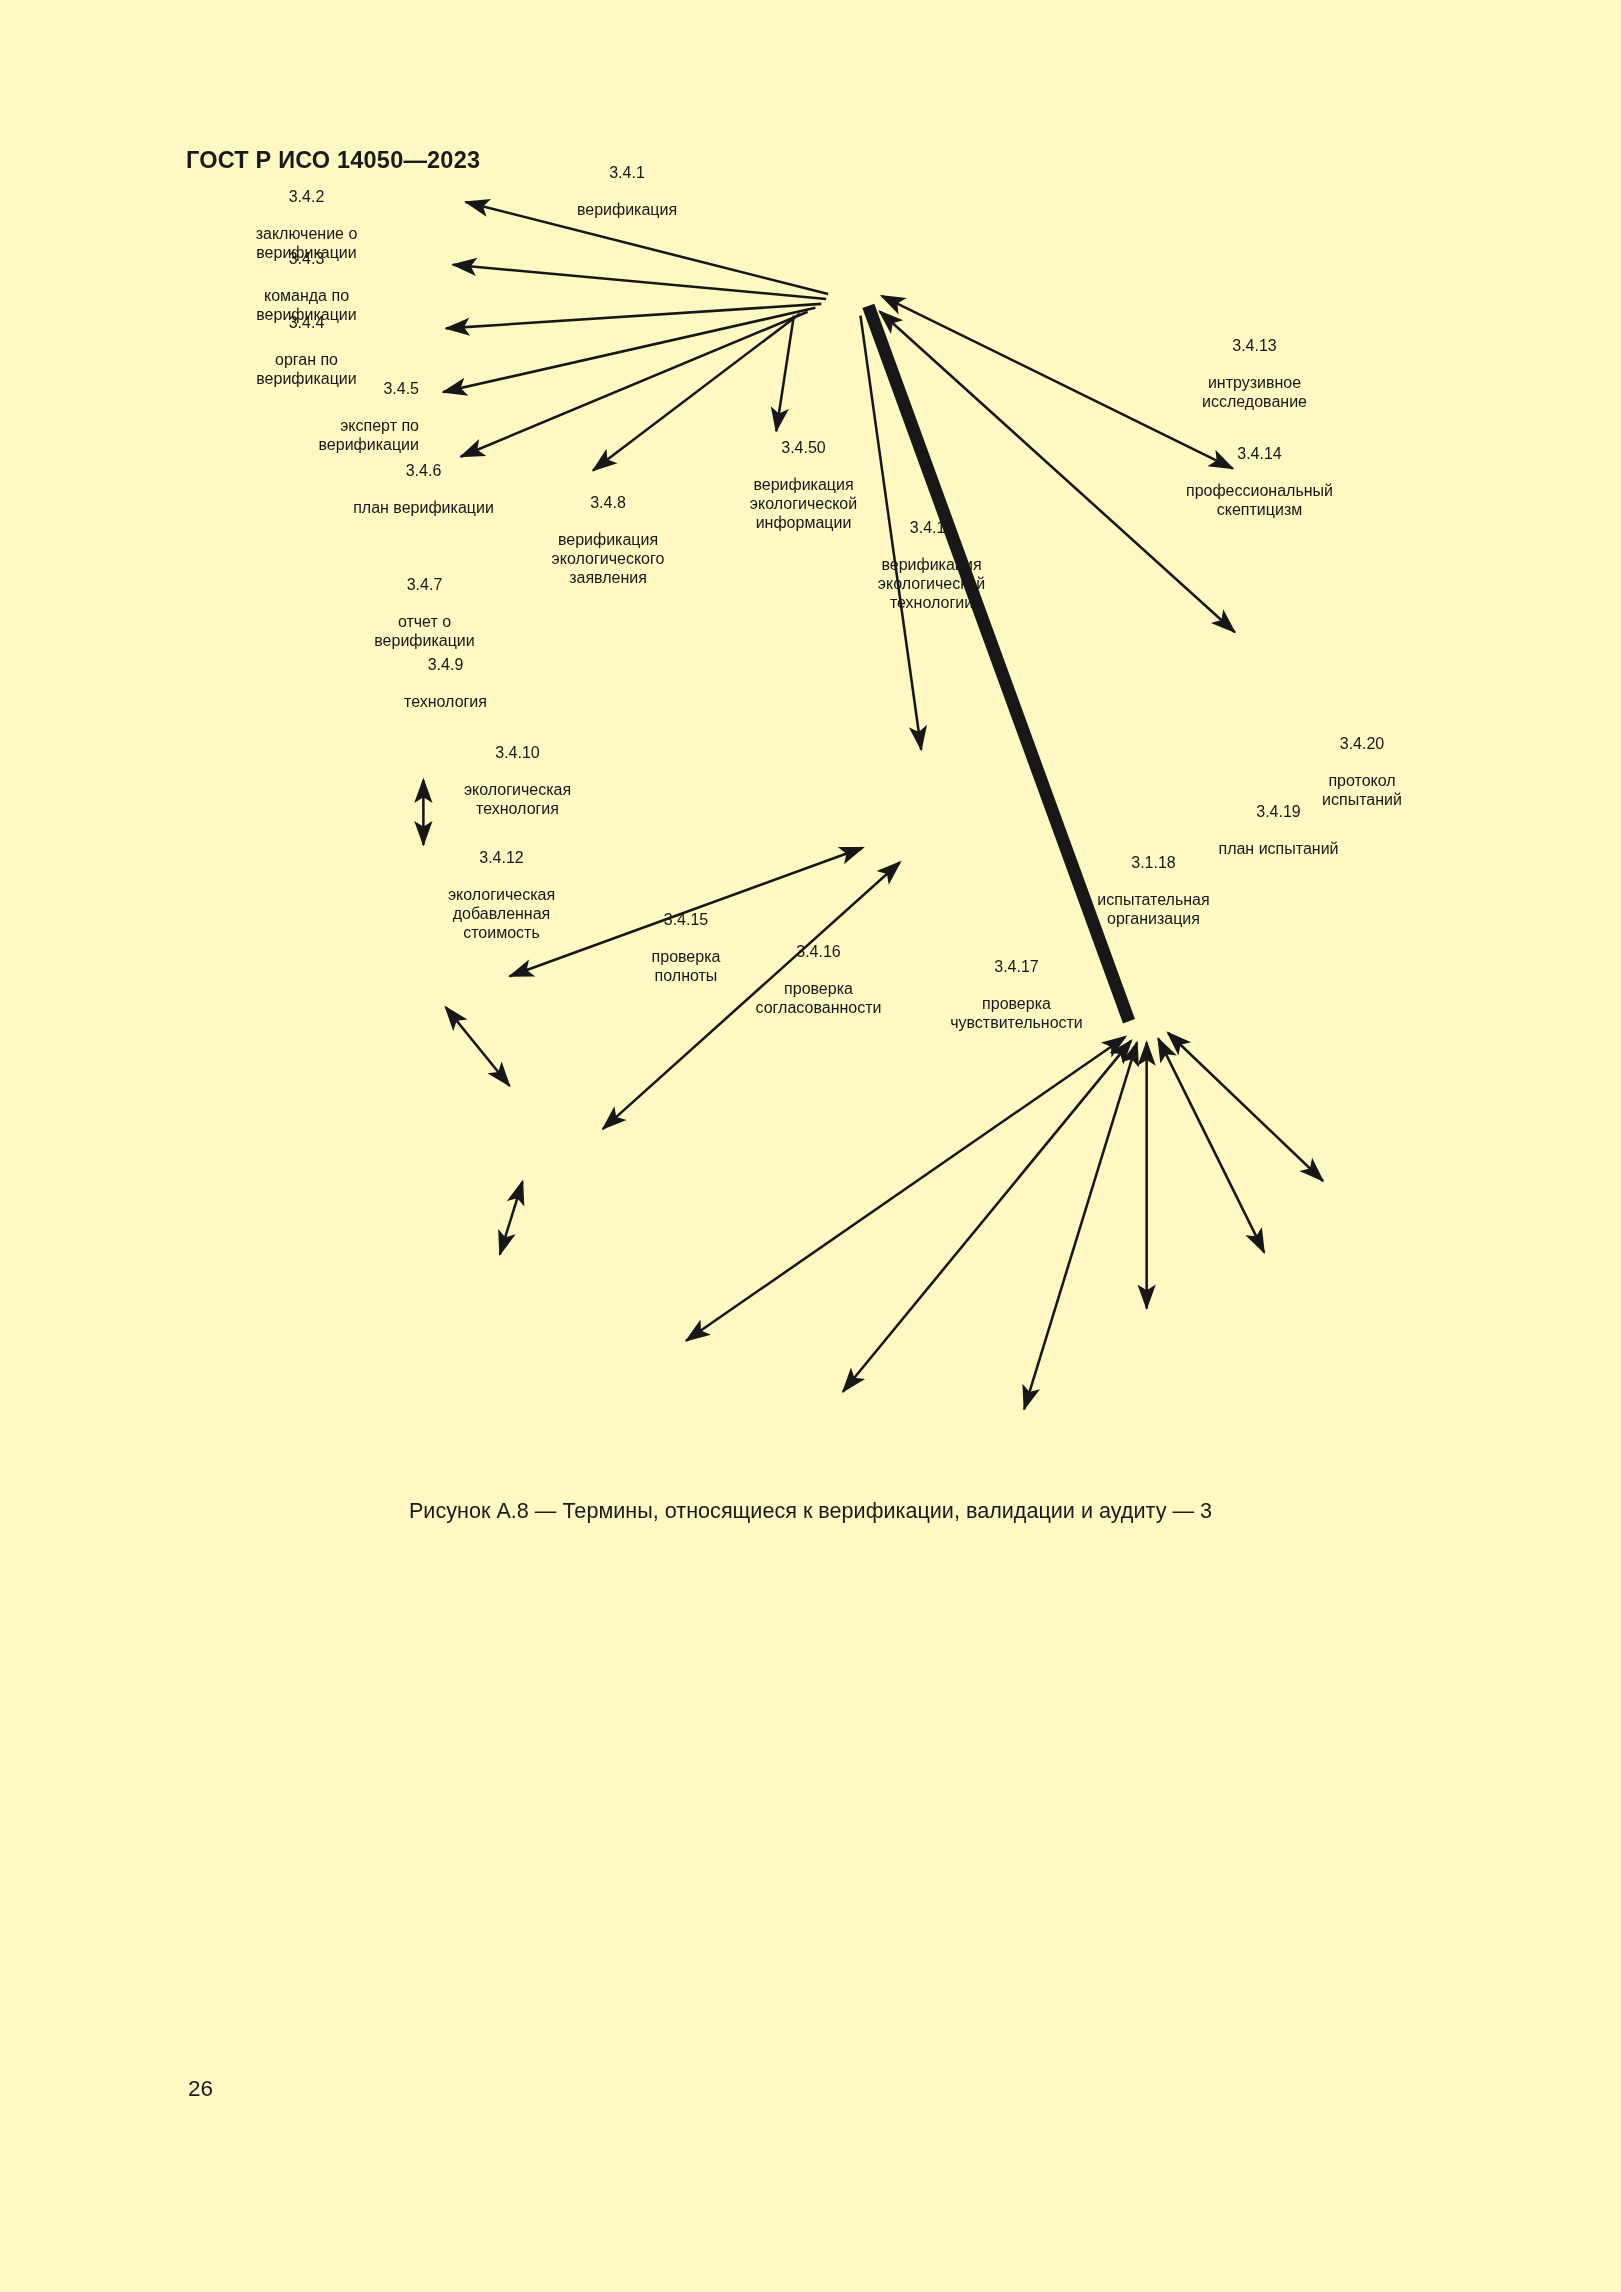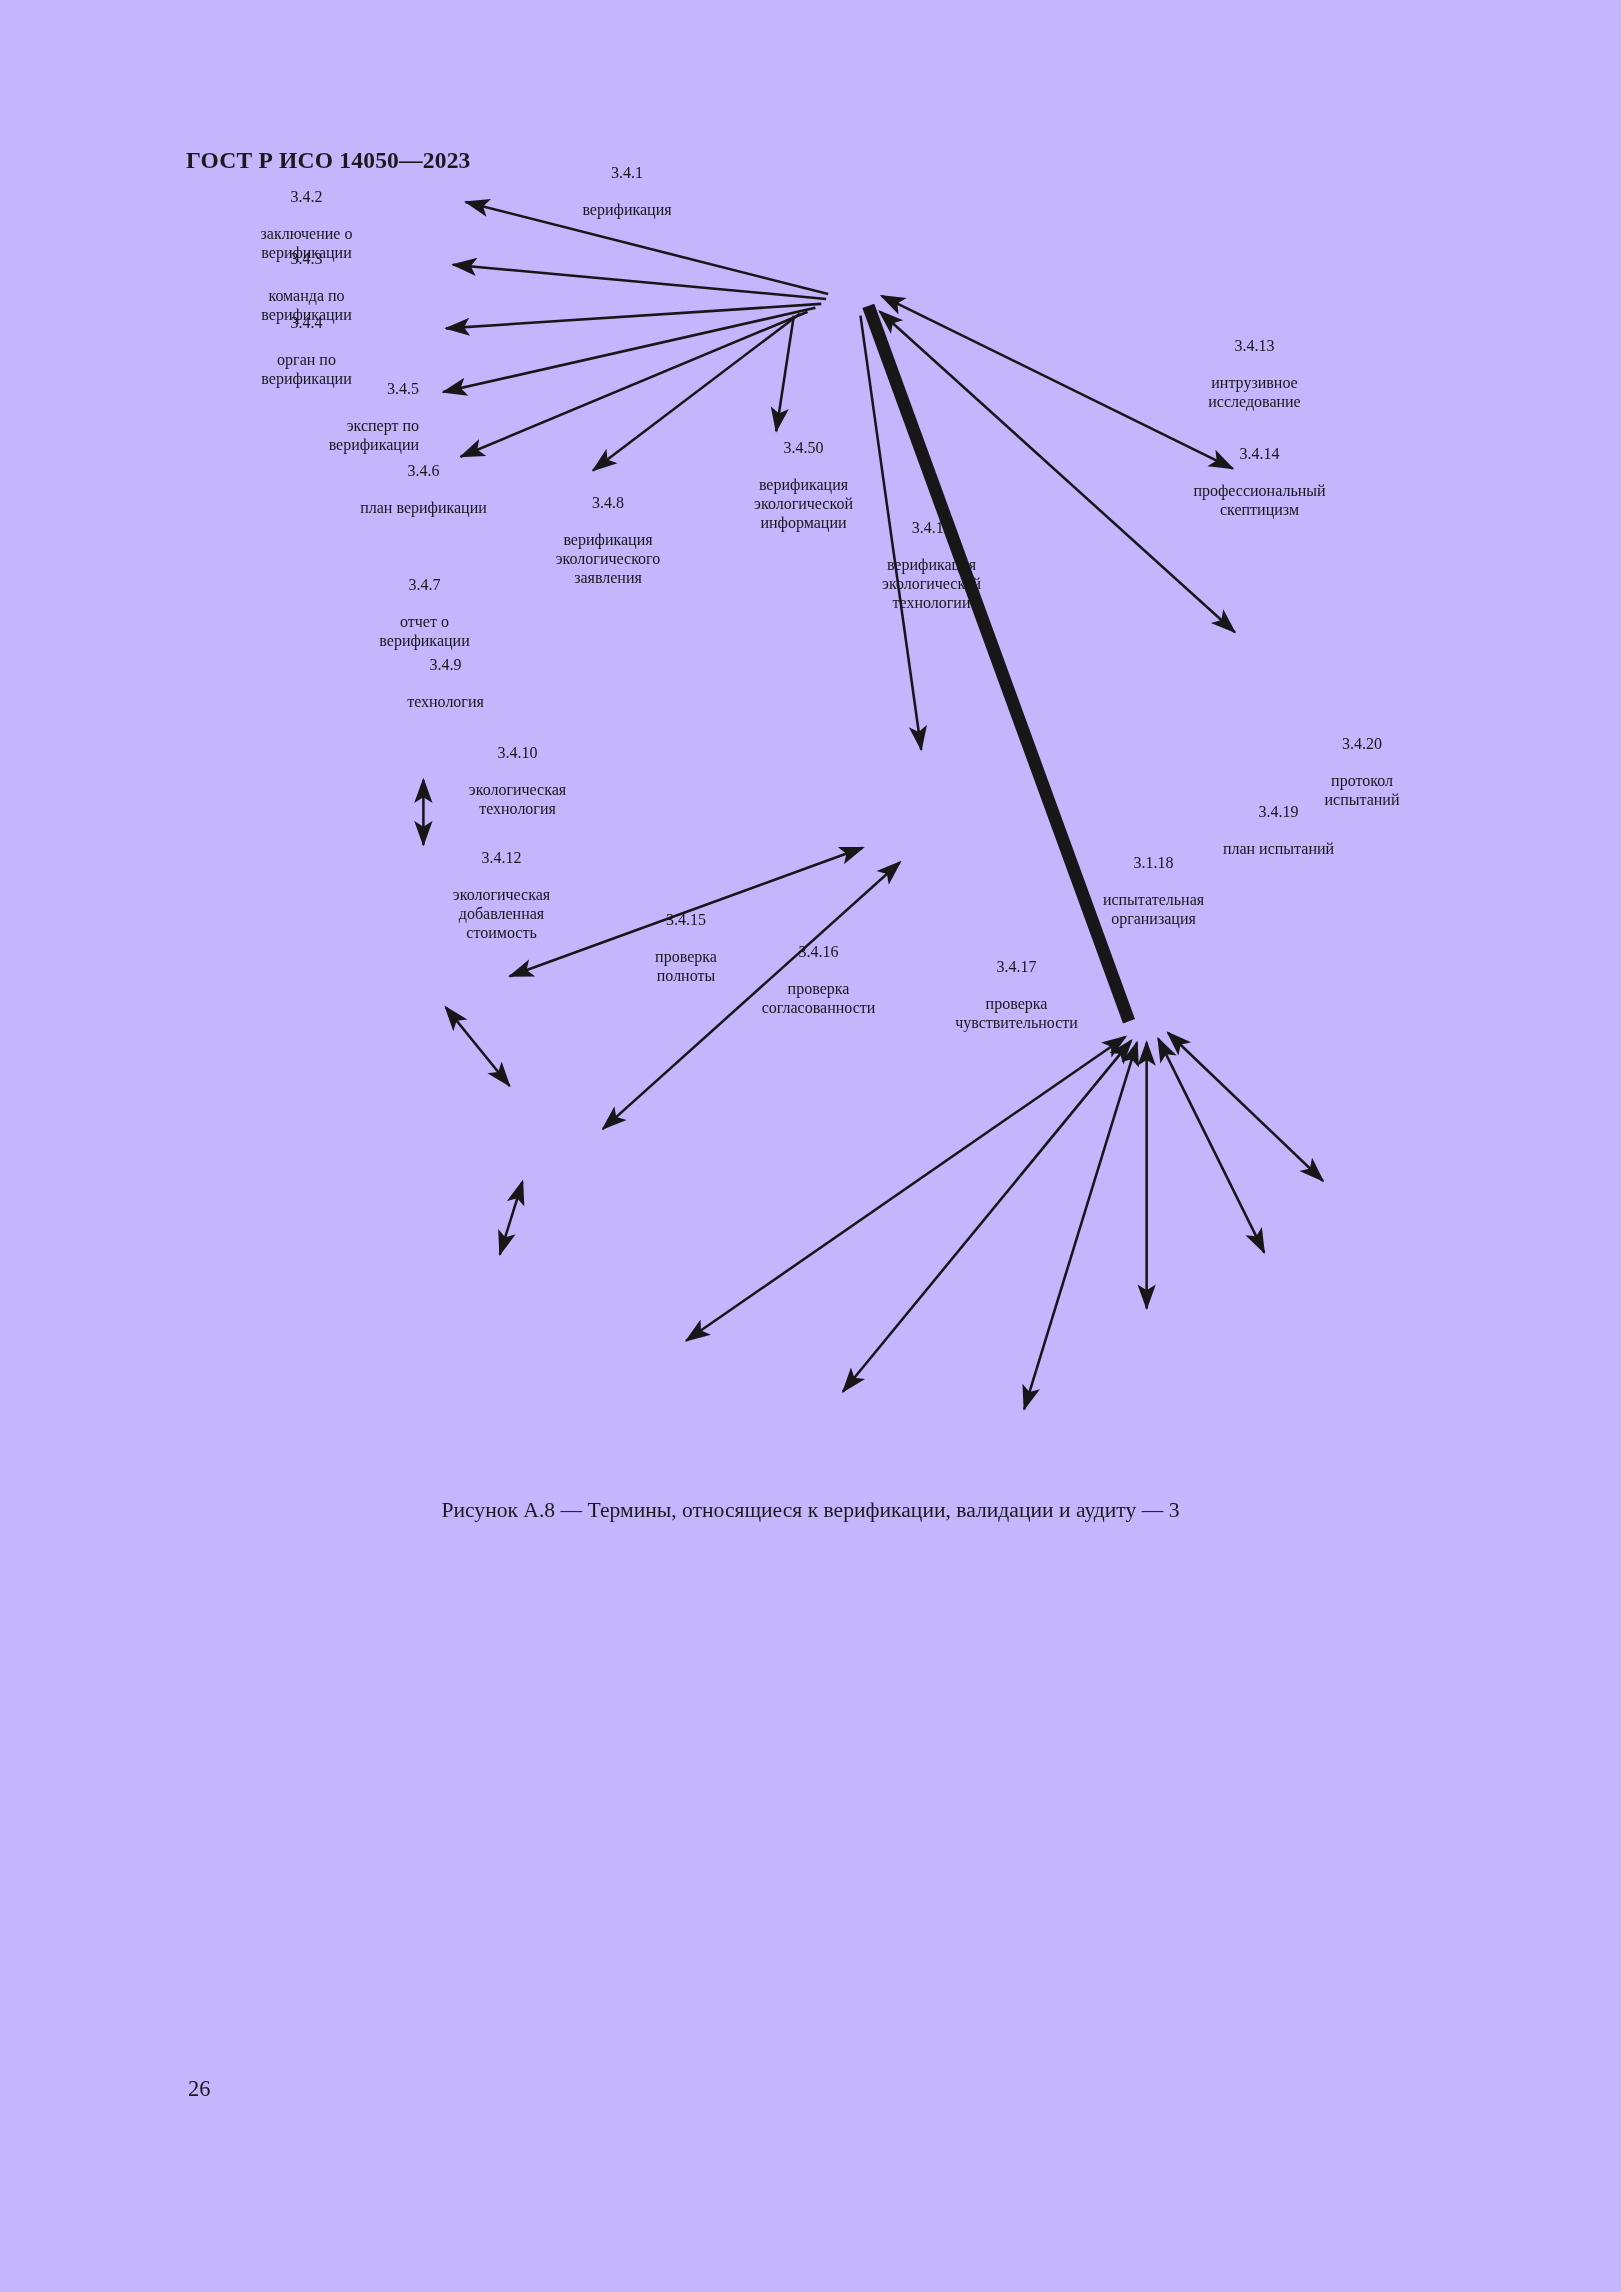--- a/index.html
+++ b/index.html
@@ -8,23 +8,22 @@
     background: #f4f4f4;
   }
   body {
     font-family: "Liberation Sans", sans-serif;
     color: #1a1a1a;
   }
   #page {
     position: relative;
     width: 1621px;
     height: 2293px;
-    background: #c4b5fd;
+    background: #fef9c3;
     overflow: hidden;
-    font-family: Liberation Serif, serif;
   }
   #header-title {
     position: absolute;
     left: 186px;
     top: 147px;
     font-size: 23.5px;
     font-weight: bold;
     letter-spacing: 0.2px;
     white-space: nowrap;
   }

